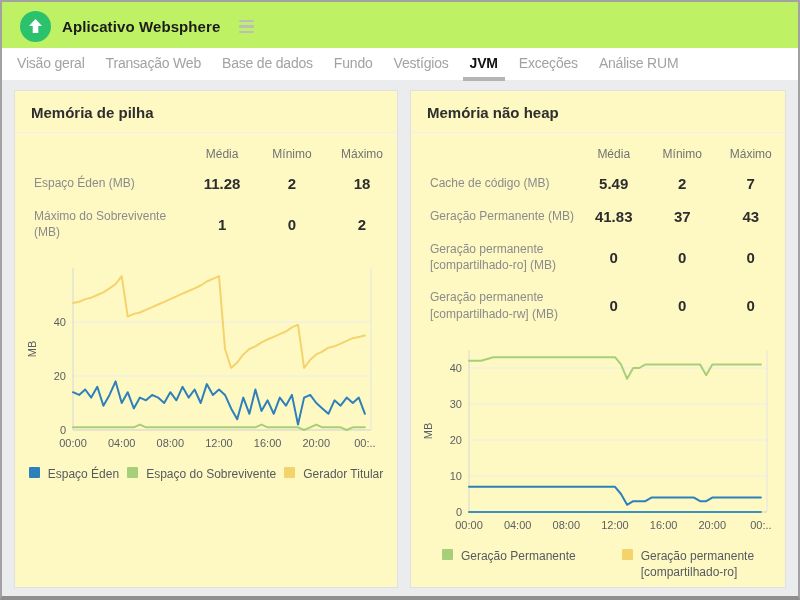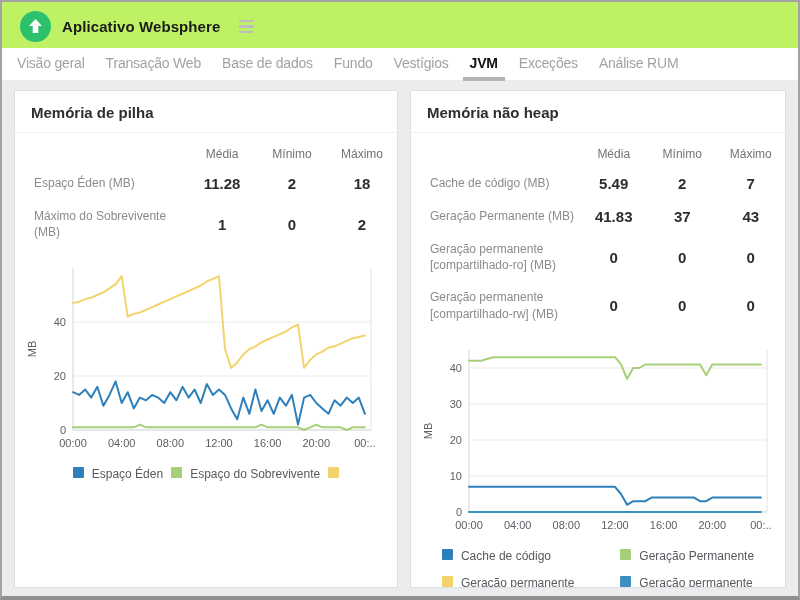--- a/index.html
+++ b/index.html
@@ -17,21 +17,21 @@
     display:flex; align-items:center; justify-content:center;
   }
   .app-title{ font-size:15px; font-weight:bold; color:#1b1b1b; margin-left:11px; letter-spacing:.1px; }
   .hamburger{ margin-left:16px; display:flex; flex-direction:column; gap:3px; cursor:pointer; padding:3px; }
   .hamburger span{ width:15px; height:2.5px; background:#bdbdbd; border-radius:1px; }
   .tabs{ display:flex; align-items:center; gap:21px; padding:0 15px; height:32px; background:#fff; }
   .tab{ font-size:14px; color:#a2a2a2; letter-spacing:-0.2px; position:relative; padding:8px 0 10px; cursor:pointer; white-space:nowrap; }
   .tab.active{ color:#111; font-weight:bold; }
   .tab.active::after{ content:""; position:absolute; left:-7px; right:-7px; bottom:0; height:4px; background:#b4b4b4; }
   .content{ display:flex; gap:12px; padding:10px 12px 0; }
-  .panel{ background:#ffffff; border:1px solid #e0e0e3; height:498px; overflow:hidden; }
+  .panel{ background:#fef9c3; border:1px solid #e0e0e3; height:498px; overflow:hidden; }
   .panel-left{ width:384px; flex:0 0 384px; }
   .panel-right{ flex:1; }
   .panel-title{ font-size:15px; font-weight:bold; color:#2e2e2e; padding:13px 16px 11px; border-bottom:1px solid #efefef; }
   table.mtable{ width:100%; border-collapse:collapse; margin-top:4px; }
   .mtable th{ font-weight:normal; color:#737373; font-size:12px; text-align:center; padding:10px 2px 6px; }
   .mtable td{ padding:8px 4px; vertical-align:middle; }
   .mtable td.lbl{ color:#8b8b8b; font-size:12px; padding-left:19px; line-height:1.35; }
   .mtable td.val{ text-align:center; color:#2d2d2d; font-size:15px; font-weight:bold; }
   .mtable col.c-label{ width:45%; } .mtable col.c-val{ width:18.3%; }
   .chart{ display:block; margin:14px 4px 0 8px; }
@@ -130,20 +130,21 @@
           <div class="legend-item">
             <span class="swatch" style="background: rgb(45, 128, 186);"></span>
             <span class="legend-label">Espaço Éden</span>
           </div>
           <div class="legend-item">
             <span class="swatch" style="background: rgb(167, 207, 121);"></span>
             <span class="legend-label">Espaço do Sobrevivente</span>
           </div>
           <div class="legend-item">
             <span class="swatch" style="background: rgb(245, 211, 108);"></span>
+            <span class="legend-label">Gerador Titular</span>
           </div>
         </div>
     </section>
 
     <section class="panel panel-right">
       <h2 class="panel-title">Memória não heap</h2>
       <table class="mtable">
           <colgroup>
             <col class="c-label">
             <col class="c-val">
@@ -204,24 +205,20 @@
           <text x="293.265306122449" y="185" text-anchor="middle">20:00</text>
           <text x="341.9183673469388" y="185" text-anchor="middle">00:..</text>
           <text x="13" y="87" text-anchor="middle" transform="rotate(-90 13 87)">MB</text>
           <polyline points="50.0,142.8 56.1,142.8 62.2,142.8 68.2,142.8 74.3,142.8 80.4,142.8 86.5,142.8 92.6,142.8 98.7,142.8 104.7,142.8 110.8,142.8 116.9,142.8 123.0,142.8 129.1,142.8 135.1,142.8 141.2,142.8 147.3,142.8 153.4,142.8 159.5,142.8 165.6,142.8 171.6,142.8 177.7,142.8 183.8,142.8 189.9,142.8 196.0,142.8 202.0,150.0 208.1,160.8 214.2,157.2 220.3,157.2 226.4,157.2 232.4,153.6 238.5,153.6 244.6,153.6 250.7,153.6 256.8,153.6 262.9,153.6 268.9,153.6 275.0,153.6 281.1,157.2 287.2,157.2 293.3,153.6 299.3,153.6 305.4,153.6 311.5,153.6 317.6,153.6 323.7,153.6 329.8,153.6 335.8,153.6 341.9,153.6" fill="none" stroke="#2d80ba" stroke-width="2" stroke-linejoin="round" stroke-linecap="round"></polyline>
           <polyline points="50.0,16.8 56.1,16.8 62.2,16.8 68.2,15.0 74.3,13.2 80.4,13.2 86.5,13.2 92.6,13.2 98.7,13.2 104.7,13.2 110.8,13.2 116.9,13.2 123.0,13.2 129.1,13.2 135.1,13.2 141.2,13.2 147.3,13.2 153.4,13.2 159.5,13.2 165.6,13.2 171.6,13.2 177.7,13.2 183.8,13.2 189.9,13.2 196.0,13.2 202.0,20.4 208.1,34.8 214.2,24.0 220.3,24.0 226.4,20.4 232.4,20.4 238.5,20.4 244.6,20.4 250.7,20.4 256.8,20.4 262.9,20.4 268.9,20.4 275.0,20.4 281.1,20.4 287.2,31.2 293.3,20.4 299.3,20.4 305.4,20.4 311.5,20.4 317.6,20.4 323.7,20.4 329.8,20.4 335.8,20.4 341.9,20.4" fill="none" stroke="#a7cf79" stroke-width="2" stroke-linejoin="round" stroke-linecap="round"></polyline>
           <polyline points="50.0,168.0 56.1,168.0 62.2,168.0 68.2,168.0 74.3,168.0 80.4,168.0 86.5,168.0 92.6,168.0 98.7,168.0 104.7,168.0 110.8,168.0 116.9,168.0 123.0,168.0 129.1,168.0 135.1,168.0 141.2,168.0 147.3,168.0 153.4,168.0 159.5,168.0 165.6,168.0 171.6,168.0 177.7,168.0 183.8,168.0 189.9,168.0 196.0,168.0 202.0,168.0 208.1,168.0 214.2,168.0 220.3,168.0 226.4,168.0 232.4,168.0 238.5,168.0 244.6,168.0 250.7,168.0 256.8,168.0 262.9,168.0 268.9,168.0 275.0,168.0 281.1,168.0 287.2,168.0 293.3,168.0 299.3,168.0 305.4,168.0 311.5,168.0 317.6,168.0 323.7,168.0 329.8,168.0 335.8,168.0 341.9,168.0" fill="none" stroke="#f5d36c" stroke-width="2" stroke-linejoin="round" stroke-linecap="round"></polyline>
           <polyline points="50.0,168.0 56.1,168.0 62.2,168.0 68.2,168.0 74.3,168.0 80.4,168.0 86.5,168.0 92.6,168.0 98.7,168.0 104.7,168.0 110.8,168.0 116.9,168.0 123.0,168.0 129.1,168.0 135.1,168.0 141.2,168.0 147.3,168.0 153.4,168.0 159.5,168.0 165.6,168.0 171.6,168.0 177.7,168.0 183.8,168.0 189.9,168.0 196.0,168.0 202.0,168.0 208.1,168.0 214.2,168.0 220.3,168.0 226.4,168.0 232.4,168.0 238.5,168.0 244.6,168.0 250.7,168.0 256.8,168.0 262.9,168.0 268.9,168.0 275.0,168.0 281.1,168.0 287.2,168.0 293.3,168.0 299.3,168.0 305.4,168.0 311.5,168.0 317.6,168.0 323.7,168.0 329.8,168.0 335.8,168.0 341.9,168.0" fill="none" stroke="#3b90c0" stroke-width="2" stroke-linejoin="round" stroke-linecap="round"></polyline>
         </svg>
       <div class="legend legend-grid">
           <div class="legend-item">
-            <span class="swatch" style="background: rgb(45, 128, 186);"></span>
-            <span class="legend-label">Cache de código</span>
-          </div>
-          <div class="legend-item">
             <span class="swatch" style="background: rgb(167, 207, 121);"></span>
             <span class="legend-label">Geração Permanente</span>
           </div>
           <div class="legend-item">
             <span class="swatch" style="background: rgb(245, 211, 108);"></span>
             <span class="legend-label">Geração permanente
 [compartilhado-ro]</span>
           </div>
           <div class="legend-item">
             <span class="swatch" style="background: rgb(59, 144, 192);"></span>

